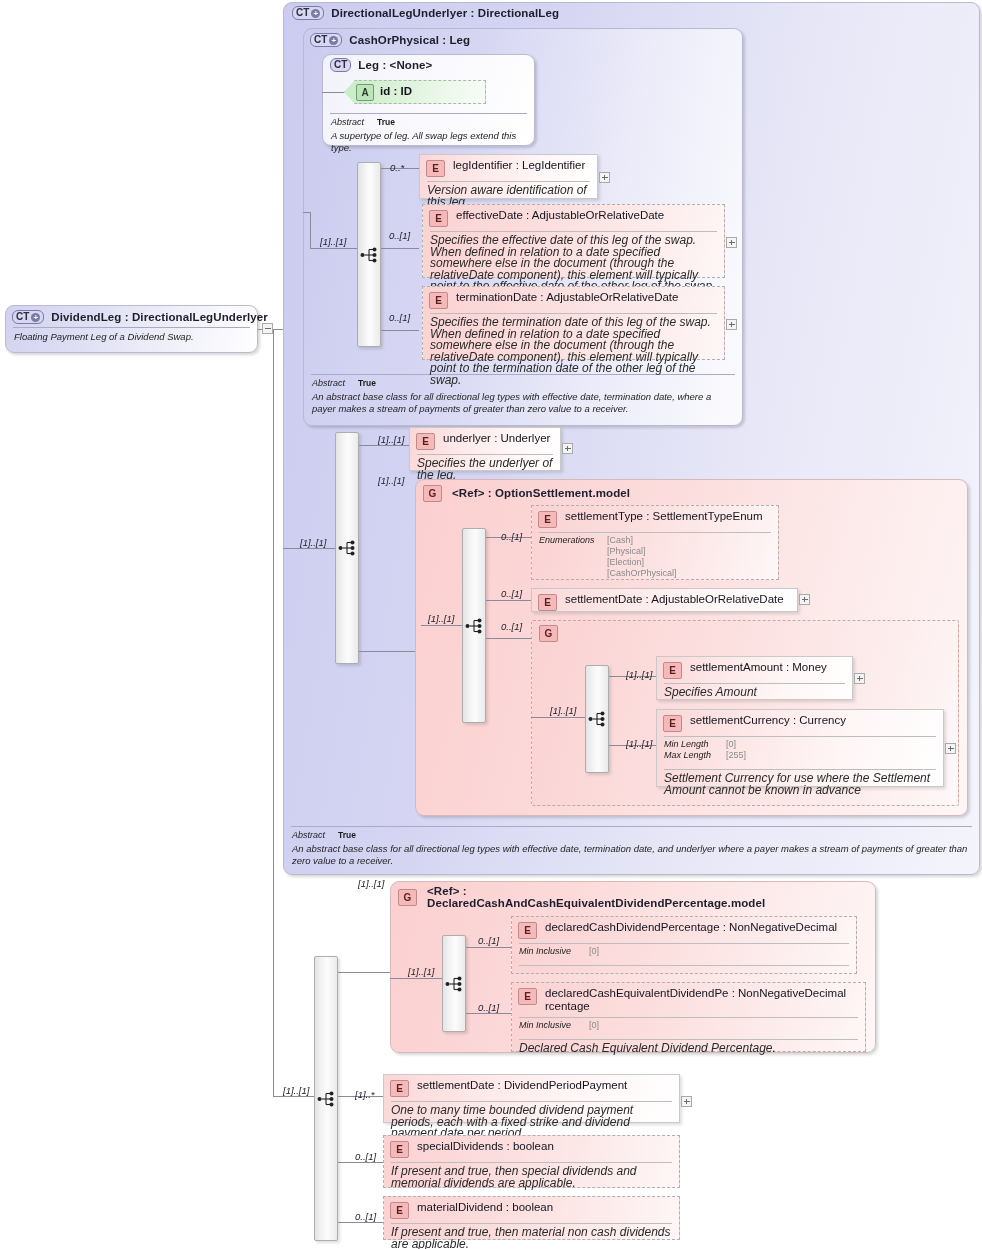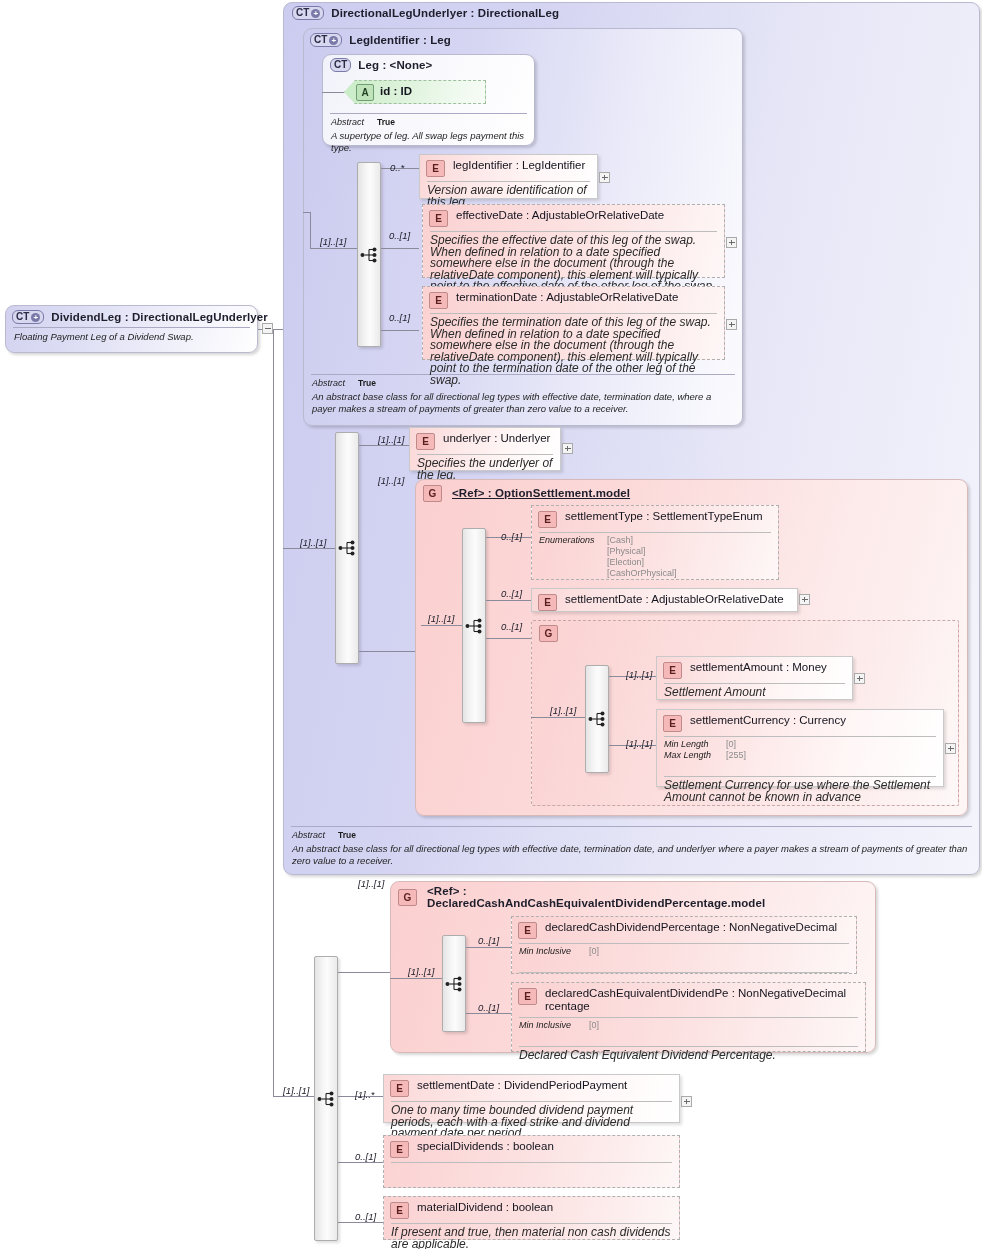--- a/index.html
+++ b/index.html
@@ -36,21 +36,21 @@
   .gbadge{display:inline-flex;align-items:center;justify-content:center;width:17px;height:15px;
           border:1px solid #c08a8a;background:#f6b9b9;color:#5a1e1e;font-size:10px;font-weight:bold;
           line-height:1;border-radius:2px;flex:none;margin-top:1px;}
   .ntitle{font-size:11.5px;font-weight:normal;color:#14141e;margin-left:8px;line-height:13px;}
   .ntitle.wrap{white-space:normal;}
   .sep{height:1px;background:#bdbdbd;margin:1px 7px 0 7px;}
   .desc{font-size:12px;font-style:italic;color:#2a2a2a;line-height:11.5px;padding:3px 7px 3px 7px;}
   .facets{display:flex;font-size:9px;padding:2px 7px 1px 7px;line-height:11px;}
   .facet-k{font-style:italic;color:#1c1c1c;width:62px;flex:none;}
   .facet-v{color:#8a8a8a;}
-  .facet-col{font-size:9px;line-height:11px;padding:2px 7px 14px 7px;}
+  .facet-col{font-size:9px;line-height:11px;padding:2px 7px 7px 7px;}
   .facet-line{display:flex;}
 
   
   .attrbox{position:absolute;box-sizing:border-box;}
   .attr-inner{position:absolute;inset:0;border:1px dashed #9fbf9f;
       background:linear-gradient(105deg,#c9ecc6 0%,#ddf2da 40%,#eef9ed 75%,#f7fcf6 100%);
       box-shadow:2px 2px 3px rgba(0,0,0,.12);
       clip-path:polygon(11px 0, 100% 0, 100% 100%, 11px 100%, 0 50%);}
   .abadge{position:absolute;left:12px;top:4px;display:inline-flex;align-items:center;justify-content:center;
       width:16px;height:15px;border:1px solid #6f9f6f;background:#bfe3bb;color:#234423;
@@ -114,21 +114,21 @@
     <div class="abs-d">An abstract base class for all directional leg types with effective date, termination date, and underlyer where a payer makes a stream of payments of greater than zero value to a receiver.</div>
   </div>
 
   <div class="ctbox ct-purple2" style="left:303px;top:28px;width:440px;height:398px;">
   </div>
   <div class="ct-head" style="left:310px;top:33px;">
     <span class="badge">
         <span>CT</span>
         <span class="plus">+</span>
       </span>
-    <span class="ct-title">LegIdentifier : Leg</span>
+    <span class="ct-title">CashOrPhysical : Leg</span>
   </div>
   <div class="ctfoot" style="left:303px;top:374px;width:440px;">
     <div class="line"></div>
     <div class="abs-row">
       <span class="abs-k">Abstract</span>
       <span class="abs-v">True</span>
     </div>
     <div class="abs-d">An abstract base class for all directional leg types with effective date, termination date, where a payer makes a stream of payments of greater than zero value to a receiver.</div>
   </div>
 
@@ -145,21 +145,21 @@
     <div class="attr-inner"></div>
     <span class="abadge">A</span>
     <span class="atitle">id            : ID</span>
   </div>
   <div class="ctfoot" style="left:322px;top:113px;width:213px;">
     <div class="line"></div>
     <div class="abs-row">
       <span class="abs-k">Abstract</span>
       <span class="abs-v">True</span>
     </div>
-    <div class="abs-d">A supertype of leg. All swap legs payment this type.</div>
+    <div class="abs-d">A supertype of leg. All swap legs extend this type.</div>
   </div>
 
   <div class="ln lnh" style="left:322px;top:92px;width:22px;"></div>
 
   <div class="seq" style="left:357px;top:162px;width:24px;height:185px;">
     <svg class="seqicon" width="18" height="16" viewBox="0 0 18 16">
       <circle cx="2.5" cy="8" r="2" fill="#222"></circle>
       <line x1="4.5" y1="8" x2="9" y2="8" stroke="#222" stroke-width="1.1"></line>
       <line x1="9" y1="2.5" x2="9" y2="13.5" stroke="#222" stroke-width="1.1"></line>
       <line x1="9" y1="2.5" x2="13" y2="2.5" stroke="#222" stroke-width="1.1"></line>
@@ -242,21 +242,21 @@
     <div class="sep"></div>
     <div class="desc">Specifies the underlyer of the leg.</div>
   </div>
   <div class="tgl plus" style="left:562px;top:443px;"></div>
 
   <div class="card" style="left:378px;top:475px;">[1]..[1]</div>
   <div class="ctbox ct-pink" style="left:415px;top:479px;width:553px;height:337px;border:1px solid #d8b9b9;">
   </div>
   <div class="ct-head" style="left:423px;top:484px;">
     <span class="gbadge">G</span>
-    <span class="ct-title" style="margin-left:10px;text-decoration:underline;">&lt;Ref&gt;        : OptionSettlement.model</span>
+    <span class="ct-title" style="margin-left:10px;">&lt;Ref&gt;        : OptionSettlement.model</span>
   </div>
 
   <div class="seq" style="left:462px;top:528px;width:24px;height:195px;">
     <svg class="seqicon" width="18" height="16" viewBox="0 0 18 16">
       <circle cx="2.5" cy="8" r="2" fill="#222"></circle>
       <line x1="4.5" y1="8" x2="9" y2="8" stroke="#222" stroke-width="1.1"></line>
       <line x1="9" y1="2.5" x2="9" y2="13.5" stroke="#222" stroke-width="1.1"></line>
       <line x1="9" y1="2.5" x2="13" y2="2.5" stroke="#222" stroke-width="1.1"></line>
       <line x1="9" y1="8" x2="13" y2="8" stroke="#222" stroke-width="1.1"></line>
       <line x1="9" y1="13.5" x2="13" y2="13.5" stroke="#222" stroke-width="1.1"></line>
@@ -324,21 +324,21 @@
   <div class="ln lnh" style="left:609px;top:676px;width:47px;"></div>
   <div class="ln lnh" style="left:609px;top:745px;width:47px;"></div>
 
   <div class="card" style="left:626px;top:669px;">[1]..[1]</div>
   <div class="node n-solid-white" style="left:656px;top:656px;width:197px;height:44px;">
     <div class="row-title">
       <span class="ebadge">E</span>
       <span class="ntitle">settlementAmount : Money</span>
     </div>
     <div class="sep"></div>
-    <div class="desc">Settlement Amount</div>
+    <div class="desc">Specifies Amount</div>
   </div>
   <div class="tgl plus" style="left:854px;top:673px;"></div>
 
   <div class="card" style="left:626px;top:738px;">[1]..[1]</div>
   <div class="node n-solid-white" style="left:656px;top:709px;width:288px;height:78px;">
     <div class="row-title">
       <span class="ebadge">E</span>
       <span class="ntitle">settlementCurrency : Currency</span>
     </div>
     <div class="sep"></div>
@@ -468,20 +468,21 @@
   </div>
   <div class="tgl plus" style="left:681px;top:1096px;"></div>
 
   <div class="card" style="left:355px;top:1151px;">0..[1]</div>
   <div class="node n-dashed" style="left:383px;top:1135px;width:297px;height:53px;">
     <div class="row-title">
       <span class="ebadge">E</span>
       <span class="ntitle">specialDividends : boolean</span>
     </div>
     <div class="sep"></div>
+    <div class="desc">If present and true, then special dividends and memorial dividends are applicable.</div>
   </div>
 
   <div class="card" style="left:355px;top:1211px;">0..[1]</div>
   <div class="node n-dashed" style="left:383px;top:1196px;width:297px;height:44px;">
     <div class="row-title">
       <span class="ebadge">E</span>
       <span class="ntitle">materialDividend : boolean</span>
     </div>
     <div class="sep"></div>
     <div class="desc">If present and true, then material non cash dividends are applicable.</div>

